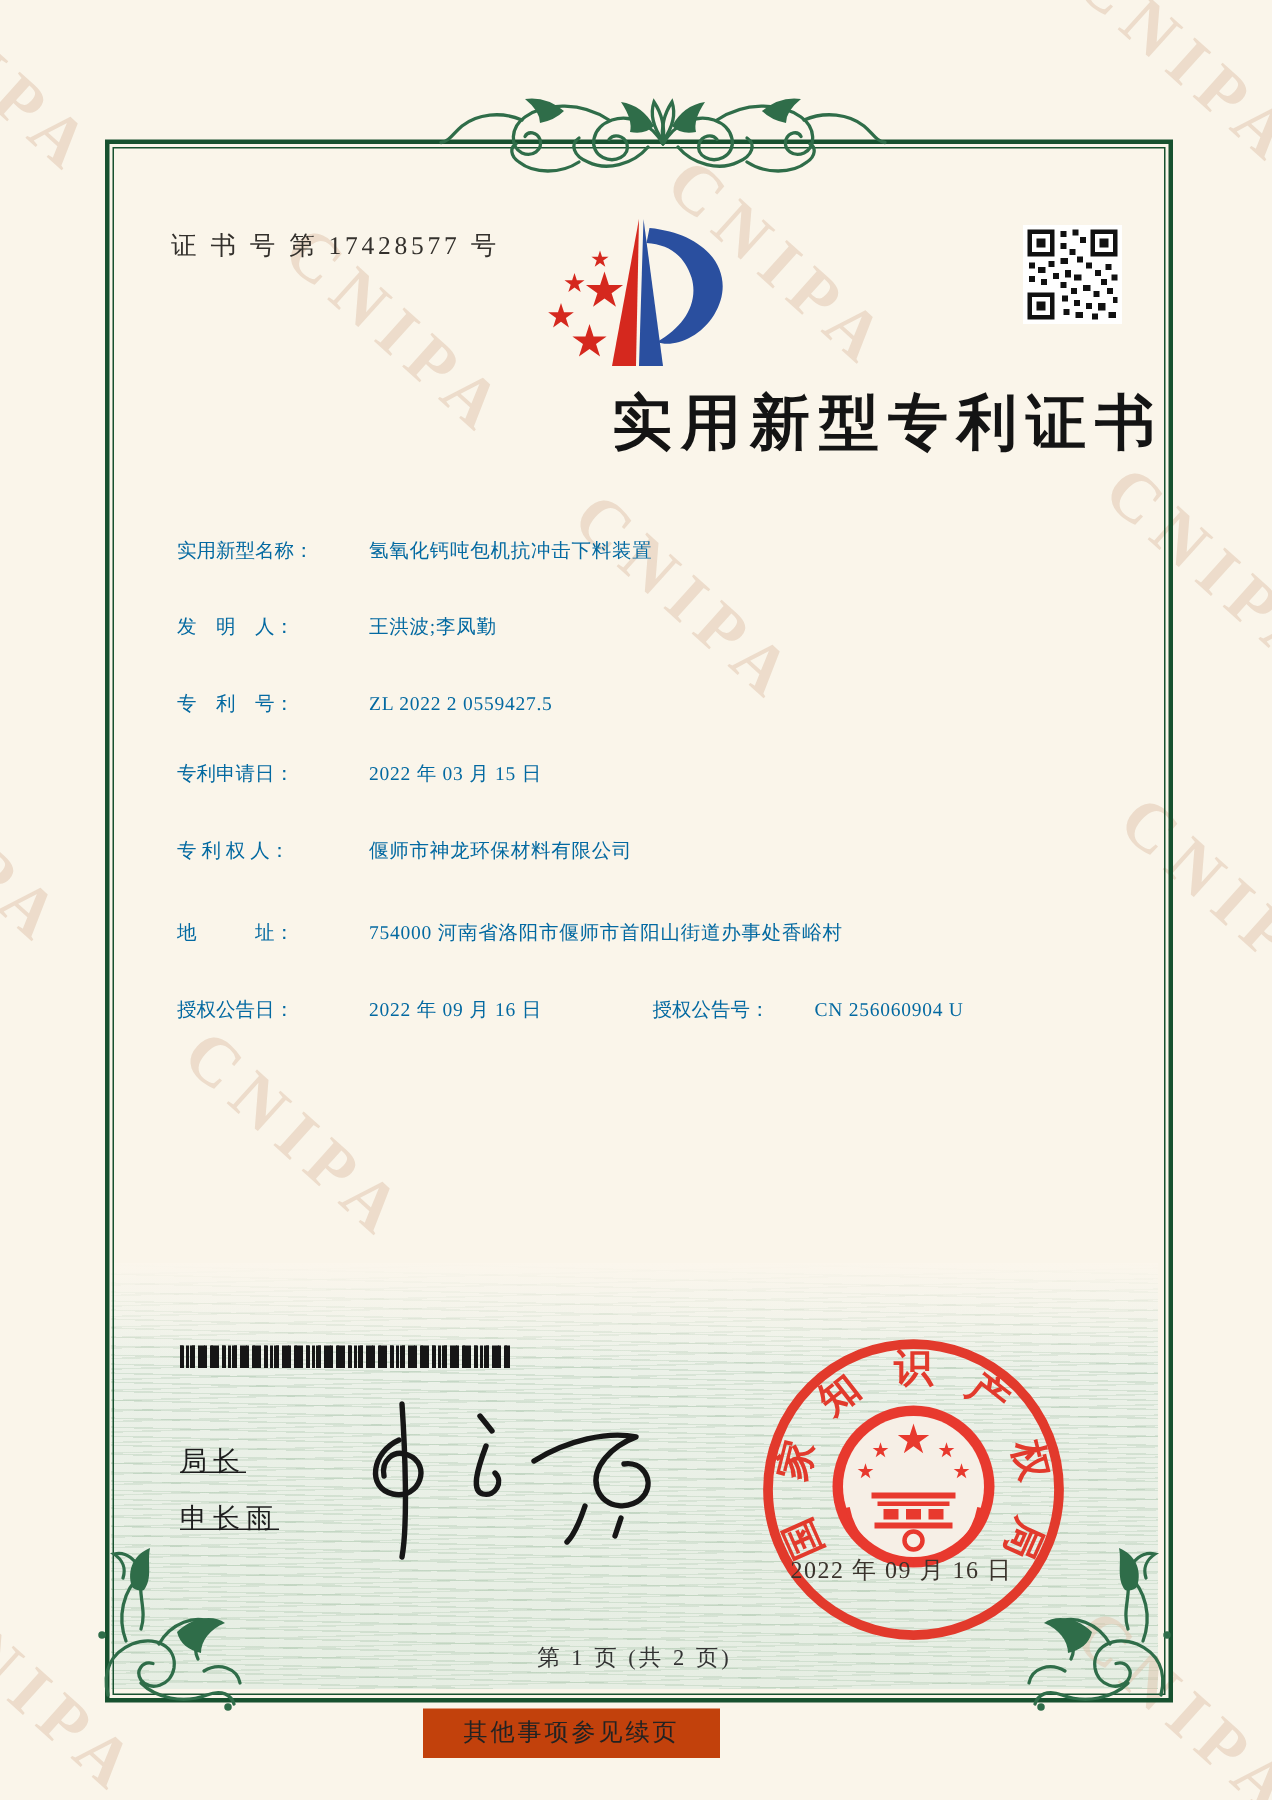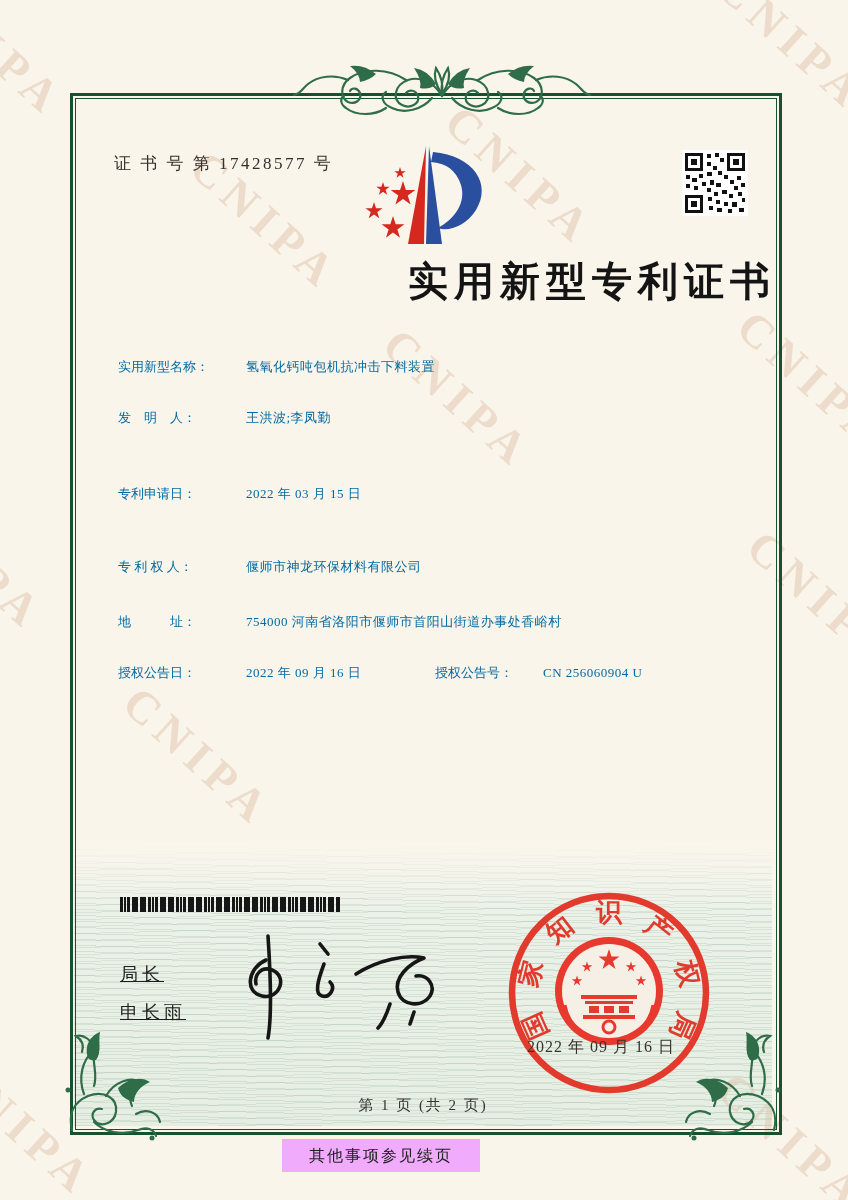--- a/index.html
+++ b/index.html
@@ -47,21 +47,21 @@
       repeating-linear-gradient(90deg,#161616 0 2px,transparent 2px 4px),
       repeating-linear-gradient(90deg,#161616 0 3px,transparent 3px 7px);}
   .sig-label{position:absolute;left:120px;font-size:18px;letter-spacing:4px;color:#1d1d1d;text-decoration:underline;}
   .seal-date{position:absolute;left:527px;top:1037px;z-index:5;font-size:16px;
     letter-spacing:1px;color:#3a332c;}
   .seal-ch{font-size:26px;font-weight:bold;fill:#e23a2c;text-anchor:middle;
     dominant-baseline:middle;font-family:"Liberation Serif","DejaVu Serif",serif;}
   .footer-page{position:absolute;left:70px;top:1096px;width:706px;text-align:center;
     font-size:15px;letter-spacing:2px;color:#333;}
   .note-box{position:absolute;left:282px;top:1139px;width:198px;height:33px;
-    background:#f0abfc;z-index:4;text-align:center;line-height:33px;
+    background:#c2410c;z-index:4;text-align:center;line-height:33px;
     font-size:16px;letter-spacing:2px;color:#222;}
   .ornament{position:absolute;z-index:3;pointer-events:none;}
   svg{display:block;}
 </style>
 </head>
 <body>
 
 <svg width="0" height="0" style="position:absolute" aria-hidden="true">
   <defs>
     <path id="star" d="M0,-1 L0.2245,-0.309 0.9511,-0.309 0.3633,0.118 0.5878,0.809 0,0.382 -0.5878,0.809 -0.3633,0.118 -0.9511,-0.309 -0.2245,-0.309 Z"></path>
@@ -219,21 +219,24 @@
   </div>
 
   <div class="title">实用新型专利证书</div>
 
   <div class="row" style="top:358px">
     <span class="lab">实用新型名称：</span><span class="val">氢氧化钙吨包机抗冲击下料装置</span>
   </div>
   <div class="row" style="top:409px">
     <span class="lab">发　明　人：</span><span class="val">王洪波;李凤勤</span>
   </div>
-  <div class="row" style="top:485px">
+  <div class="row" style="top:460px">
+    <span class="lab">专　利　号：</span><span class="val">ZL 2022 2 0559427.5</span>
+  </div>
+  <div class="row" style="top:507px">
     <span class="lab">专利申请日：</span><span class="val">2022 年 03 月 15 日</span>
   </div>
   <div class="row" style="top:558px">
     <span class="lab">专 利 权 人：</span><span class="val">偃师市神龙环保材料有限公司</span>
   </div>
   <div class="row" style="top:613px">
     <span class="lab">地　　　址：</span><span class="val">754000 河南省洛阳市偃师市首阳山街道办事处香峪村</span>
   </div>
   <div class="row" style="top:664px">
     <span class="lab">授权公告日：</span><span class="val">2022 年 09 月 16 日</span>

